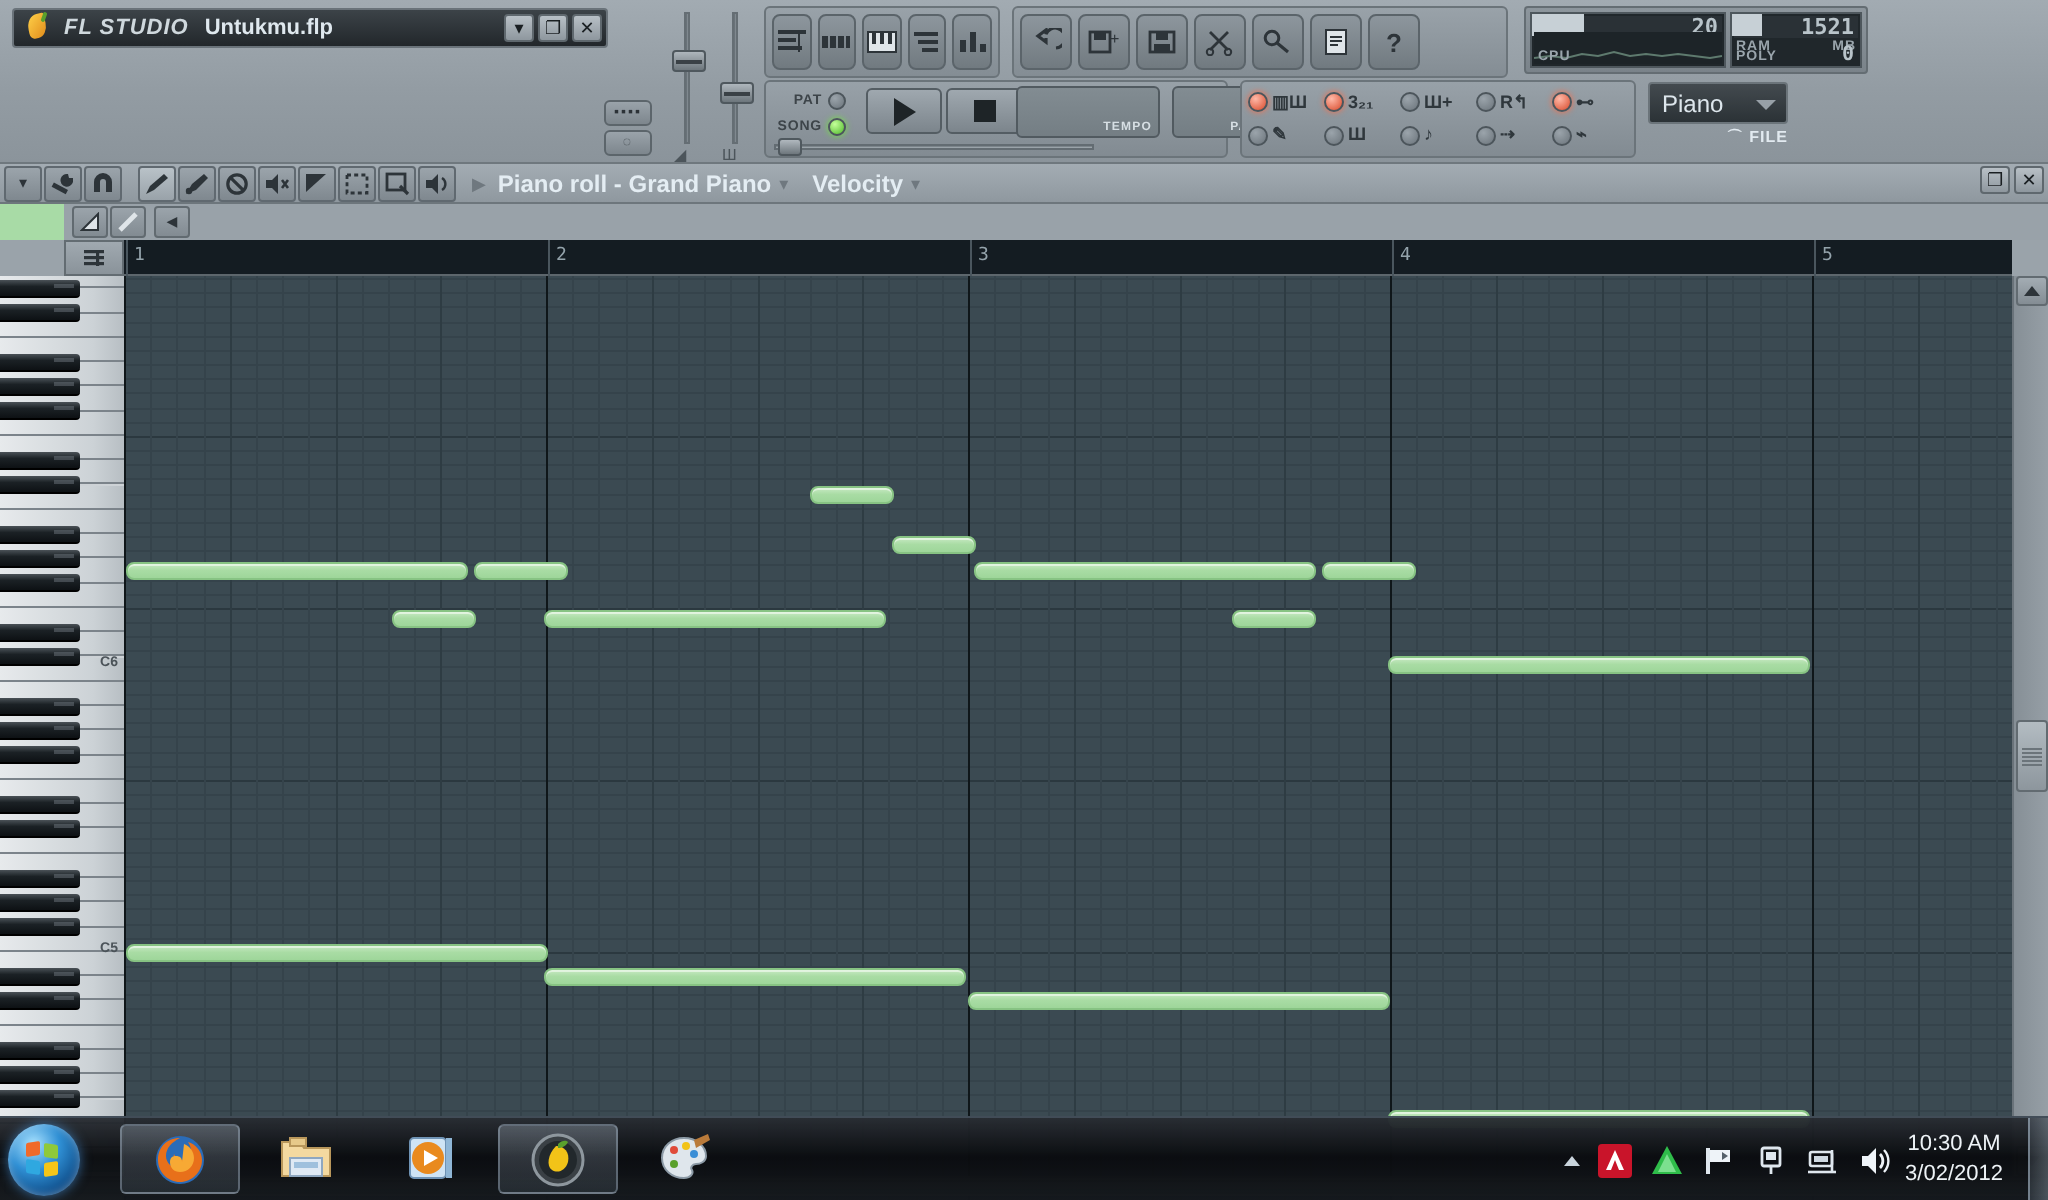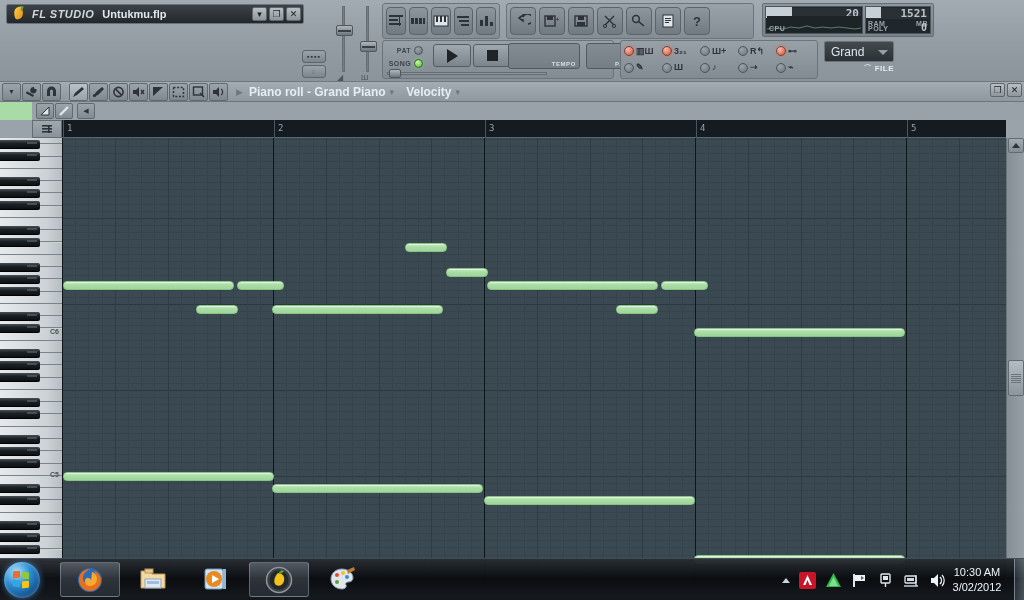--- a/index.html
+++ b/index.html
@@ -492,21 +492,21 @@
             <span class="led"></span>
             <span class="ro-ico">⇢</span>
           </div>
         <div class="ro">
             <span class="led"></span>
             <span class="ro-ico">⌁</span>
           </div>
       </div>
 
       <div class="snapbox">
-        <span class="snap-val">Grand</span>
+        <span class="snap-val">Piano</span>
         <span class="snap-arrow"></span>
       </div>
       <div class="snap-cap">⌒ <span>FILE</span></div>
 
     </div>
 
     <div class="pr-win">
 
       <div class="pr-head">
         <div class="pr-tools">

